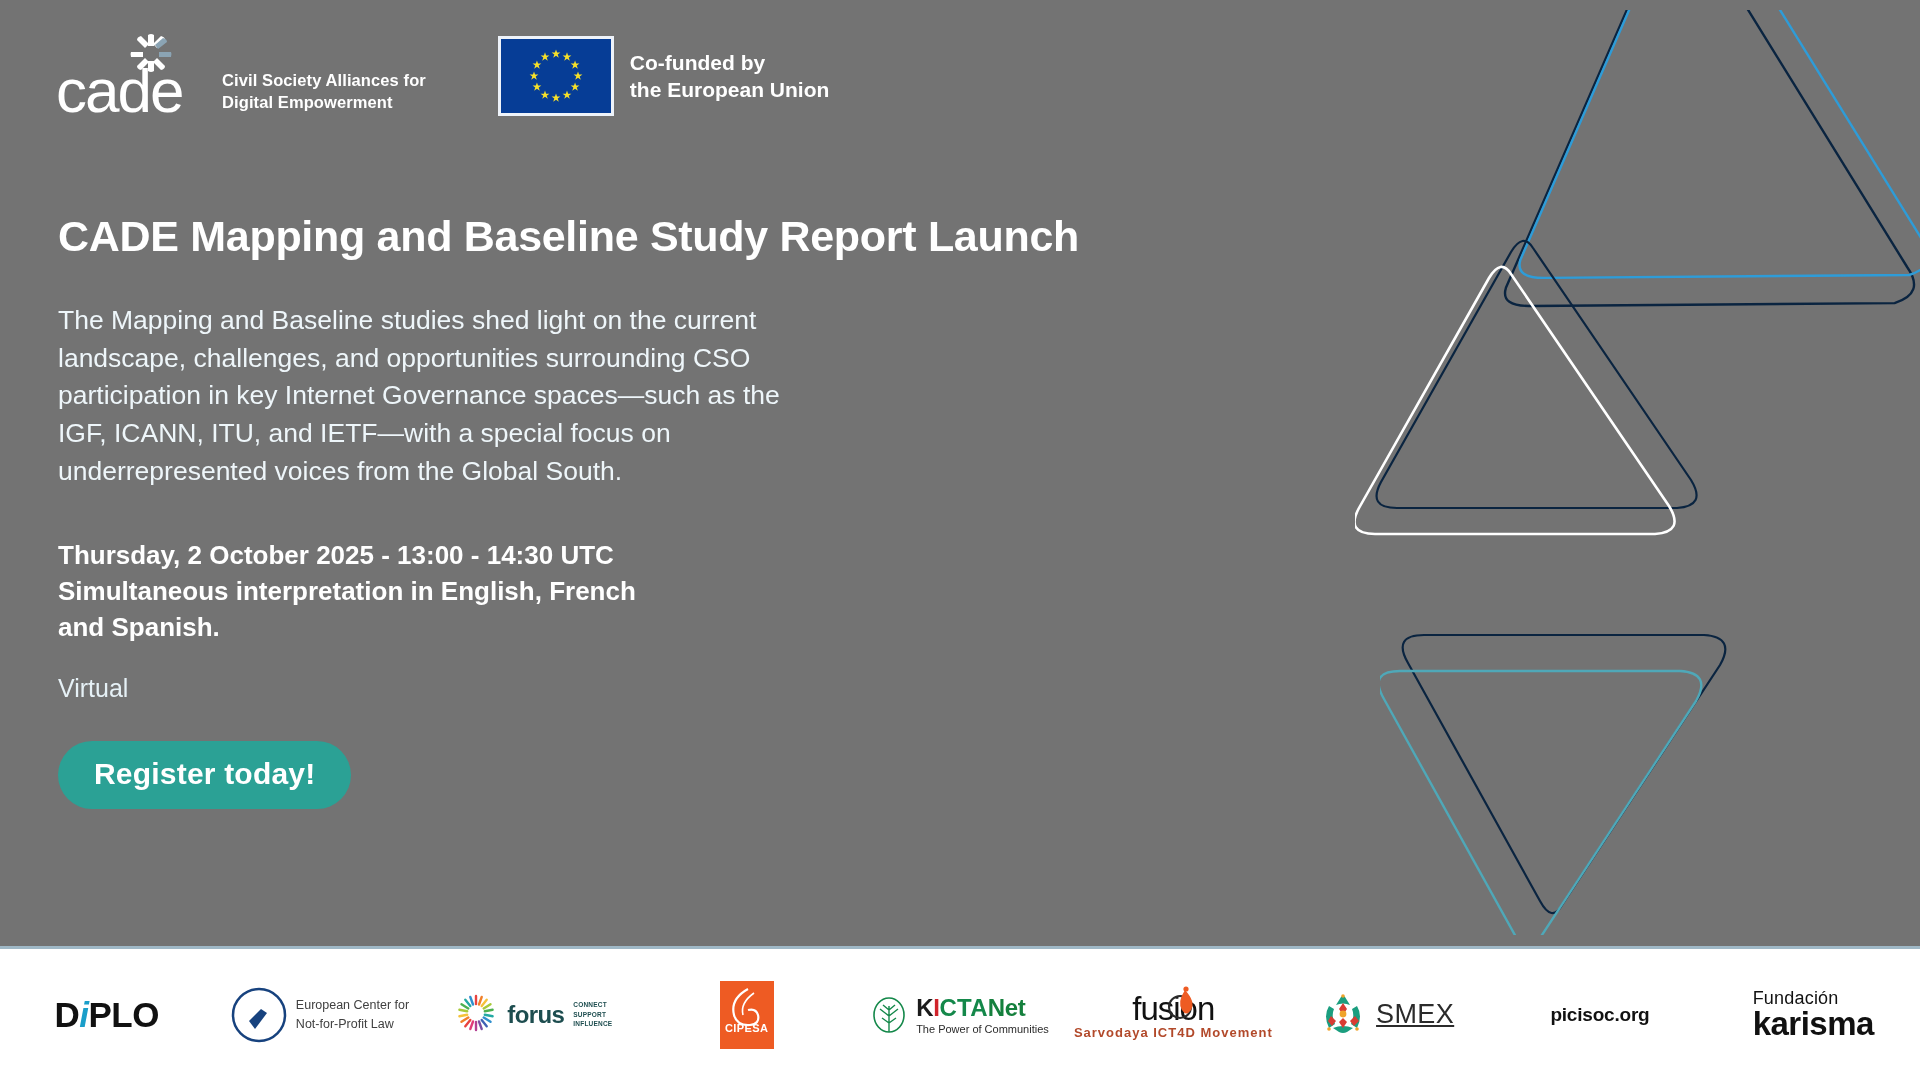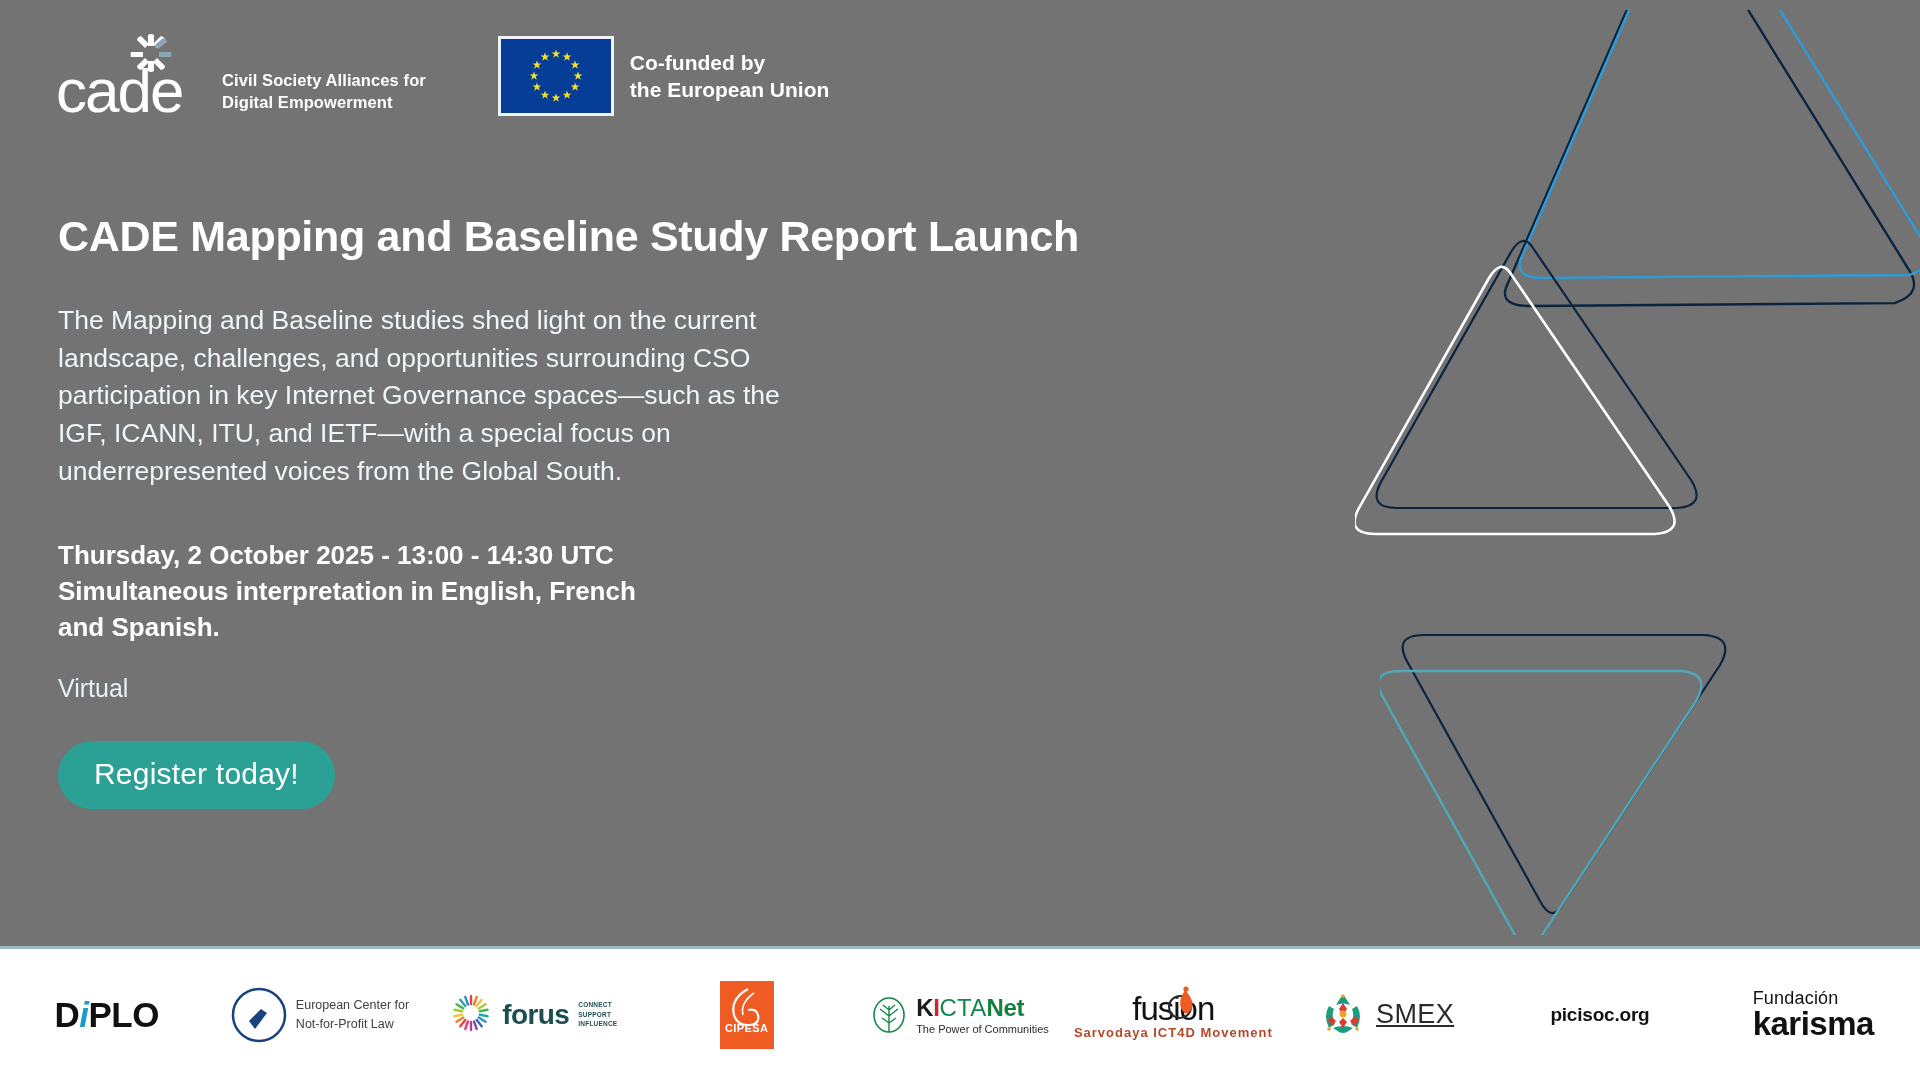--- a/index.html
+++ b/index.html
@@ -99,21 +99,21 @@
     color:#e6f1f6;
     font-size:25px;
     font-weight:400;
   }
   .cta {
     display:inline-block;
     margin-top:38px;
     background:#2BA195;
     color:#ffffff;
     font-size:30px;
-    font-weight:400;
+    font-weight:700;
     letter-spacing:0.2px;
     padding:16px 36px 18px 36px;
     border-radius:40px;
     border:none;
     cursor:pointer;
     font-family:"Liberation Sans", sans-serif;
     text-align:center;
   }
 
   
@@ -142,21 +142,21 @@
     font-size:35px; font-weight:700; color:#111111;
     letter-spacing:-0.5px;
   }
   .diplo .i { color:#1a9ec9; font-style:italic; }
 
   
   .ecnl-mark { width:56px; height:56px; position:relative; }
   .ecnl-text { font-size:12.5px; color:#404040; line-height:1.45; white-space:pre-line; }
 
   
-  .forus-word { font-size:28px; font-weight:800; color:#1d4d4f; letter-spacing:-0.6px; }
+  .forus-word { font-size:24px; font-weight:800; color:#1d4d4f; letter-spacing:-0.6px; }
   .forus-tag {
     font-size:6.5px; font-weight:700; color:#1d4d4f;
     line-height:1.5; letter-spacing:0.2px; white-space:pre-line;
   }
 
   
   .cipesa-box {
     width:54px; height:68px; background:#EE5B23;
     display:flex; align-items:flex-end; justify-content:center;
     padding-bottom:15px; position:relative;

